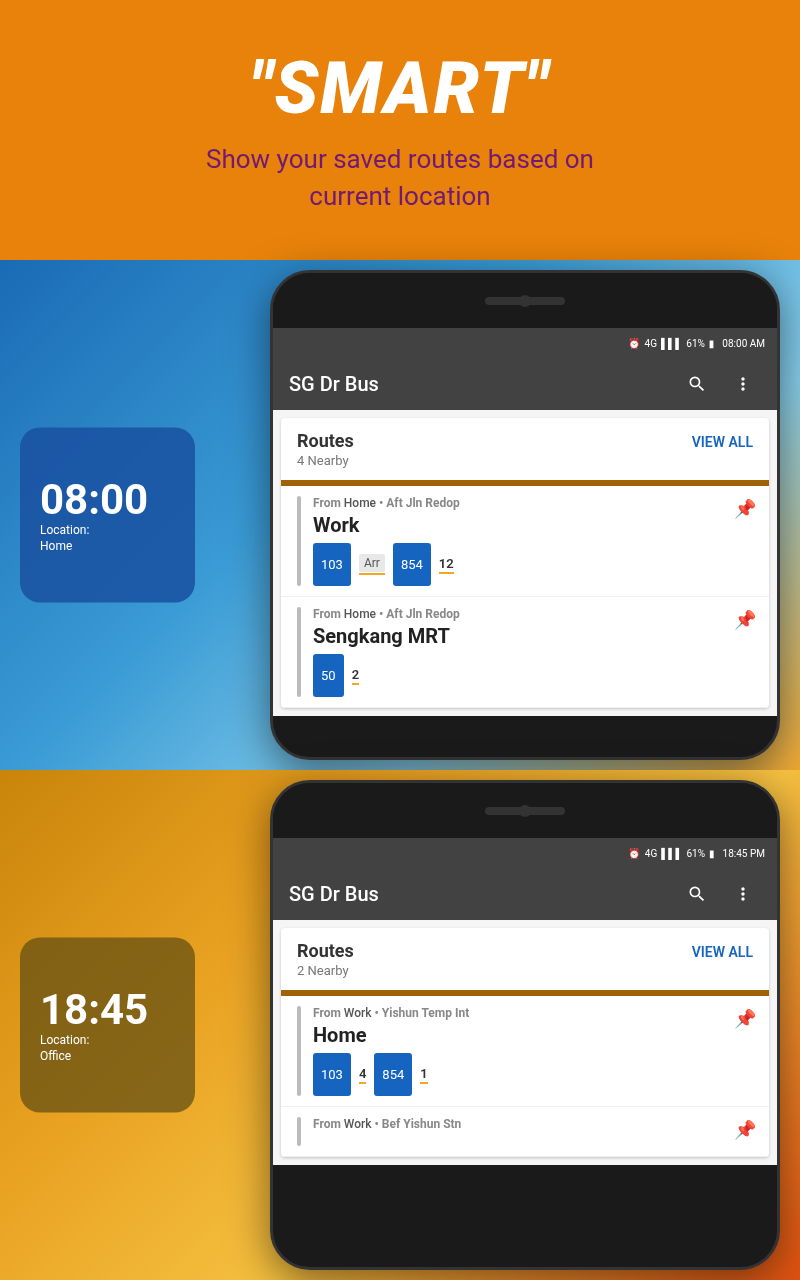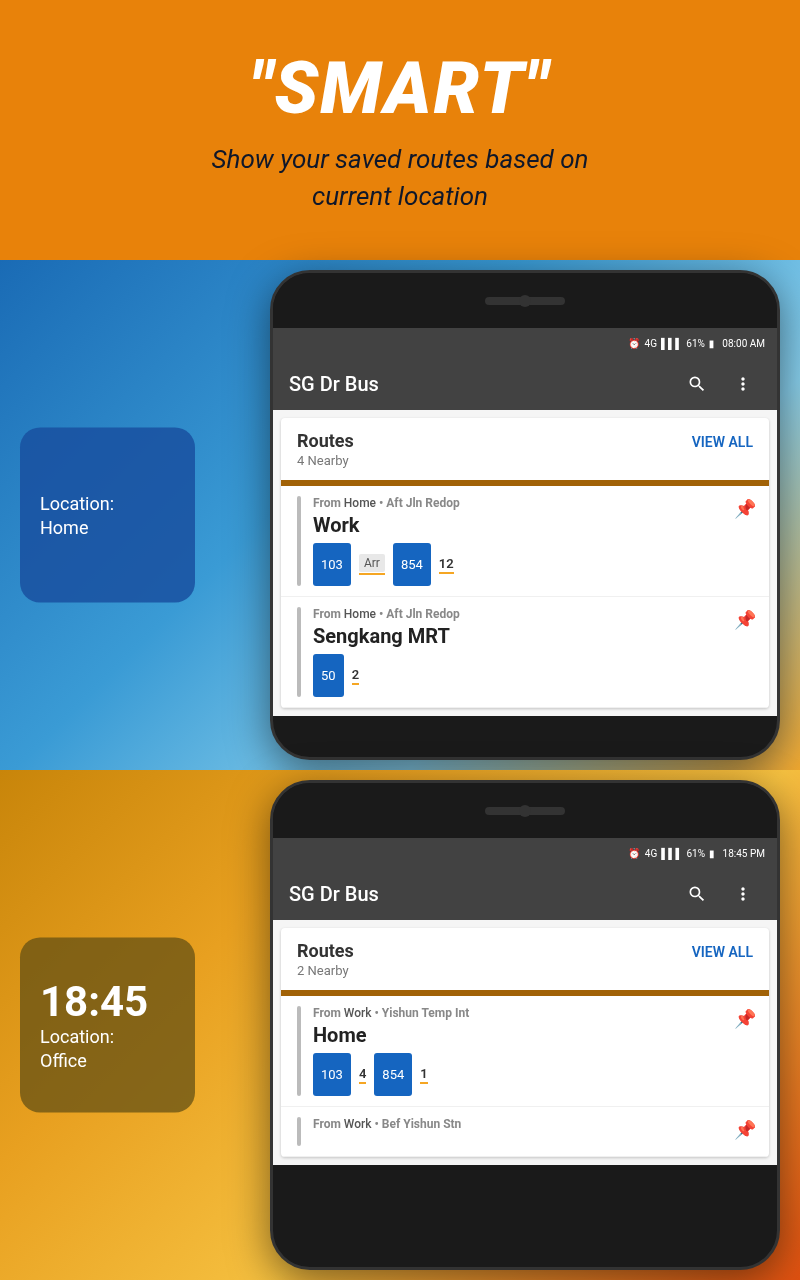--- a/index.html
+++ b/index.html
@@ -23,26 +23,25 @@
     }
     .header-title {
       font-size: 72px;
       font-weight: 900;
       color: white;
       font-style: italic;
       letter-spacing: 2px;
     }
     .header-subtitle {
       font-size: 26px;
-      color: #0f172a;
+      color: #701a75;
       text-align: center;
       margin-top: 10px;
       font-weight: 400;
       line-height: 1.4;
-      font-style: italic;
     }
 
     
     .phone-section-top {
       width: 100%;
       height: 510px;
       background: linear-gradient(135deg, #1a6bb5 0%, #3a9bd5 40%, #87ceeb 70%, #f0a830 100%);
       position: relative;
       display: flex;
       align-items: center;
@@ -81,21 +80,21 @@
       top: 50%;
       transform: translateY(-50%);
     }
     .info-time {
       font-size: 42px;
       font-weight: 700;
       color: white;
       line-height: 1.1;
     }
     .info-location {
-      font-size: 18px;
+      font-size: 12px;
       color: white;
       line-height: 1.3;
     }
 
     
     .phone-mockup {
       position: absolute;
       right: 20px;
       width: 510px;
       height: 490px;
@@ -308,20 +307,21 @@
 <body>
 
 <div class="header-section">
   <h1 class="header-title">"SMART"</h1>
   <p class="header-subtitle">Show your saved routes based on<br>current location</p>
 </div>
 
 <div class="phone-section-top">
 
   <div class="info-card info-card-top">
+    <div class="info-time">08:00</div>
     <div class="info-location">
       <span>Location:</span><br>
       <span>Home</span>
     </div>
   </div>
 
   <div class="phone-mockup">
     <div class="phone-top-bar">
       <div class="phone-camera"></div>
       <div class="phone-speaker"></div>

